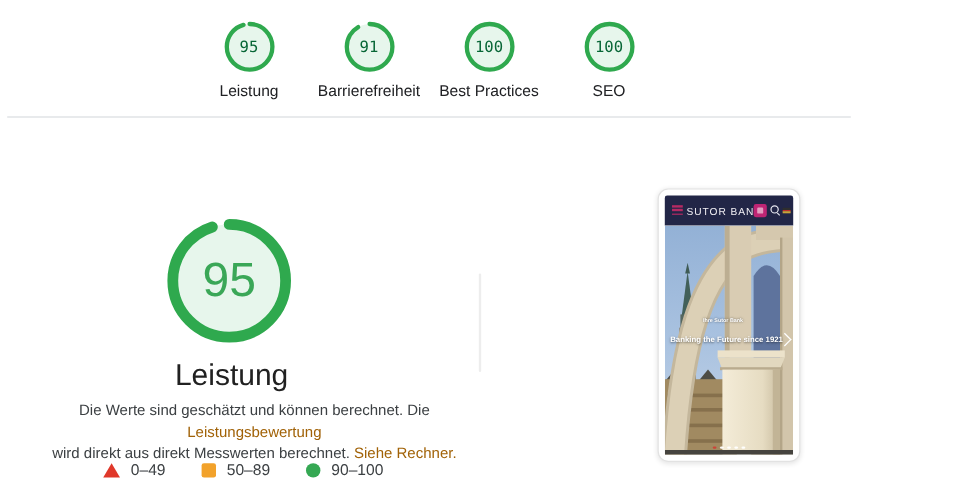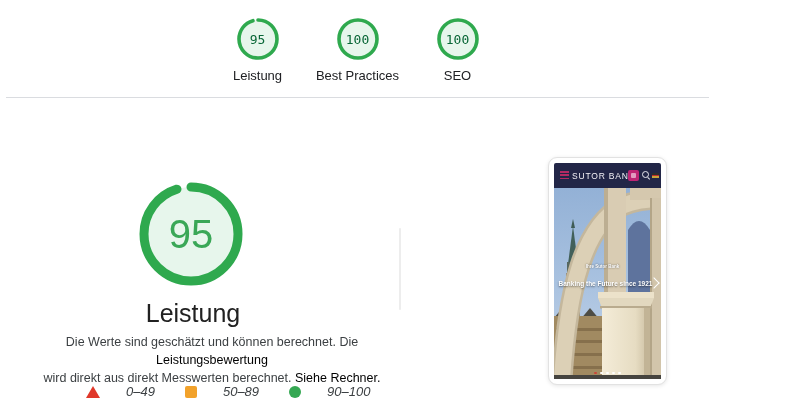--- a/index.html
+++ b/index.html
@@ -21,25 +21,25 @@
 
   
   .gauge-big{position:absolute;left:136px;top:179px;width:110px;height:110px;}
   .g-arc-big{fill:none;stroke:#2fa94e;stroke-width:9;stroke-linecap:round;}
   .gauge-big-num{position:absolute;inset:0;display:flex;align-items:center;justify-content:center;
                  font-size:40px;color:#3aa757;}
   .big-title{position:absolute;top:299px;left:2px;width:382px;text-align:center;
              font-size:25px;color:#212121;}
   .desc{position:absolute;top:333px;left:12px;width:400px;text-align:center;
         font-size:12.5px;line-height:18px;color:#3c4043;}
-  .desc a{color:#000000;text-decoration:none;cursor:pointer;text-align:right;}
+  .desc a{color:#a16207;text-decoration:none;cursor:pointer;text-align:right;}
 
   .legend{position:absolute;top:384px;left:86px;display:flex;align-items:center;gap:30px;
           font-size:13px;color:#3c4043;}
-  .leg-item{display:flex;align-items:center;gap:26px;font-style:italic;}
+  .leg-item{display:flex;align-items:center;gap:9px;}
   .tri{width:0;height:0;border-left:7px solid transparent;border-right:7px solid transparent;
        border-bottom:12px solid #e0382a;}
   .sq{width:12px;height:12px;background:#f2a22b;border-radius:2px;}
   .dot{width:12px;height:12px;background:#35a853;border-radius:50%;}
 
   
   .phone{position:absolute;left:548px;top:157px;width:119px;height:228px;background:#fff;
          border:1px solid #e2e2e2;border-radius:9px;box-shadow:0 1px 4px rgba(0,0,0,.10);
          padding:5px;box-sizing:border-box;cursor:pointer;}
   .phone-header{position:relative;height:25px;background:#222647;border-radius:2px 2px 0 0;}
@@ -82,20 +82,30 @@
       <div class="sgauge">
         <svg width="44" height="44" viewBox="0 0 44 44">
           <circle class="g-fill" cx="22" cy="22" r="19"></circle>
           <circle class="g-arc" cx="22" cy="22" r="19" transform="rotate(-90 22 22)" stroke-dasharray="113.41149479459152 119.38052083641213"></circle>
         </svg>
         <div class="sgauge-num">95</div>
       </div>
       <div class="sum-label">Leistung</div>
     </div>
 
+    <div class="sum-item">
+      <div class="sgauge">
+        <svg width="44" height="44" viewBox="0 0 44 44">
+          <circle class="g-fill" cx="22" cy="22" r="19"></circle>
+          <circle class="g-arc" cx="22" cy="22" r="19" transform="rotate(-90 22 22)" stroke-dasharray="108.63627396113505 119.38052083641213"></circle>
+        </svg>
+        <div class="sgauge-num">91</div>
+      </div>
+      <div class="sum-label">Barrierefreiheit</div>
+    </div>
 
     <div class="sum-item">
       <div class="sgauge">
         <svg width="44" height="44" viewBox="0 0 44 44">
           <circle class="g-fill" cx="22" cy="22" r="19"></circle>
           <circle class="g-arc" cx="22" cy="22" r="19" transform="rotate(-90 22 22)" stroke-dasharray="119.38052083641213 119.38052083641213"></circle>
         </svg>
         <div class="sgauge-num">100</div>
       </div>
       <div class="sum-label">Best Practices</div>

